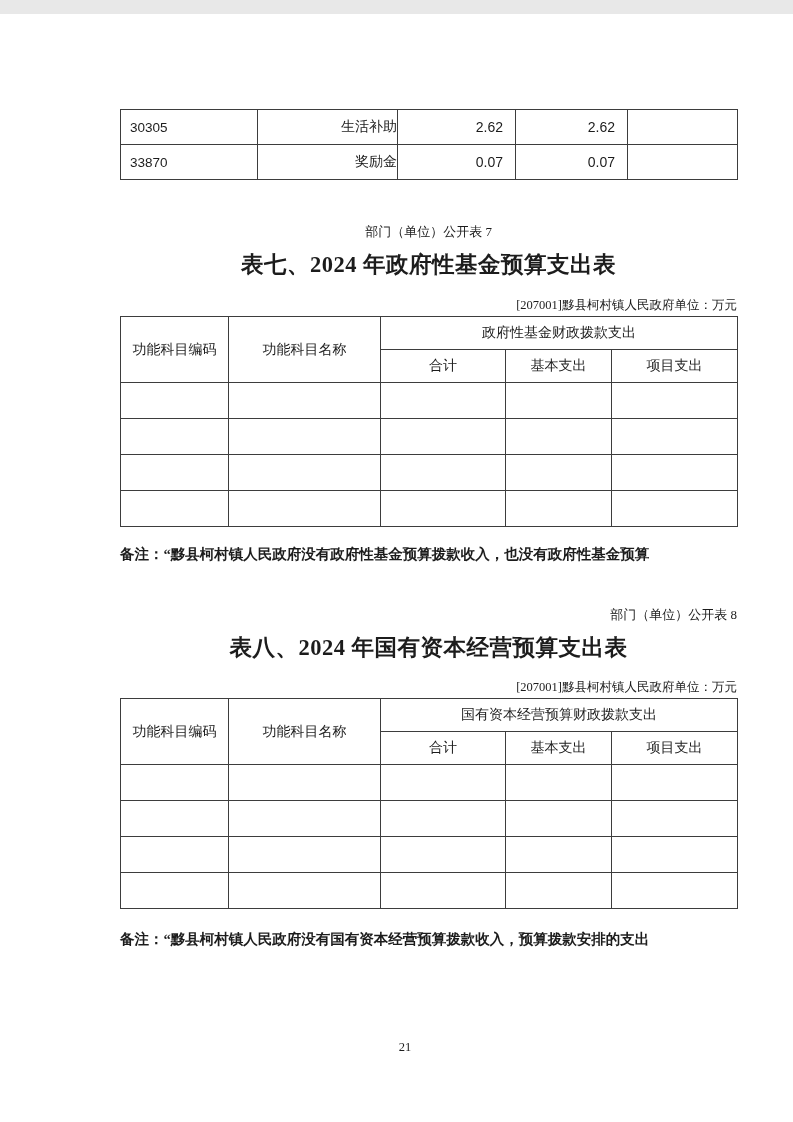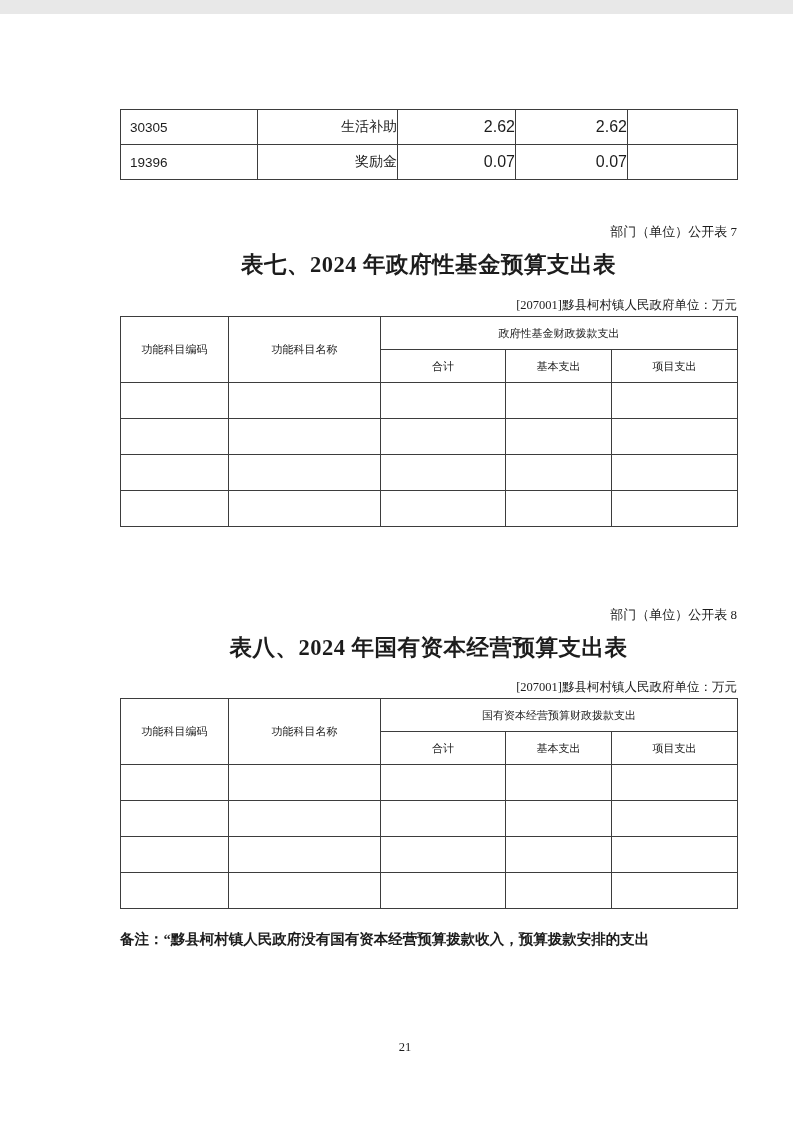--- a/index.html
+++ b/index.html
@@ -21,28 +21,28 @@
   
   .carryover { position:absolute; left:120px; top:95px; width:617px; }
   .carryover td { height:35px; font-size:14px; }
   .carryover td.code {
     font-family:"Liberation Sans","DejaVu Sans",sans-serif;
     padding-left:9px; font-size:13.5px;
   }
   .carryover td.name { padding-left:10px;text-align:right; }
   .carryover td.num {
     font-family:"Liberation Sans","DejaVu Sans",sans-serif;
-    text-align:right; padding-right:0; font-size:16px;
+    text-align:right; padding-right:12px; font-size:14px;
   }
 
   .sheet-label {
     position:absolute; left:120px; width:617px;
     text-align:right; font-size:13px; white-space:nowrap;
   }
-  #label7 { top:209px; }
+  #label7 { top:209px;text-align:center; }
   #label8 { top:592px; }
 
   .doc-title {
     position:absolute; left:60px; width:737px;
     text-align:center; font-size:22.5px; font-weight:bold;
     letter-spacing:0.5px; white-space:nowrap;
   }
   #title7 { top:235px; }
   #title8 { top:618px; }
 
@@ -51,21 +51,21 @@
     display:flex; justify-content:flex-end;
     font-size:12.5px; white-space:nowrap;
   }
   #sub7 { top:283px; }
   #sub8 { top:665px; }
 
   .budget-table { position:absolute; left:120px; width:617px; }
   #table7 { top:302px; }
   #table8 { top:684px; }
   .budget-table th {
-    font-size:11px; font-weight:normal; text-align:center;
+    font-size:14px; font-weight:normal; text-align:center;
     vertical-align:middle; white-space:nowrap;
   }
   .budget-table thead tr { height:33px; }
   .budget-table tbody tr { height:36px; }
 
   .note {
     position:absolute; left:120px; width:630px;
     font-size:14.5px; font-weight:bold;
   }
   #note7 { top:521px; }
@@ -92,21 +92,21 @@
     </colgroup>
     <tbody>
       <tr>
         <td class="code">30305</td>
         <td class="name">生活补助</td>
         <td class="num">2.62</td>
         <td class="num">2.62</td>
         <td></td>
       </tr>
       <tr>
-        <td class="code">19396</td>
+        <td class="code">33870</td>
         <td class="name">奖励金</td>
         <td class="num">0.07</td>
         <td class="num">0.07</td>
         <td></td>
       </tr>
     </tbody>
   </table>
 
   <div class="sheet-label" id="label7">部门（单位）公开表 7</div>
   <div class="doc-title" id="title7">表七、2024 年政府性基金预算支出表</div>
@@ -161,20 +161,21 @@
           <td></td>
           <td></td>
           <td></td>
           <td></td>
           <td></td>
         </tr>
       </tbody>
   </table>
 
   <div class="note" id="note7">
+    <div class="nline">备注：“黟县柯村镇人民政府没有政府性基金预算拨款收入，也没有政府性基金预算</div>
   </div>
 
   <div class="sheet-label" id="label8">部门（单位）公开表 8</div>
   <div class="doc-title" id="title8">表八、2024 年国有资本经营预算支出表</div>
   <div class="sub-row" id="sub8">
     <span>[207001]黟县柯村镇人民政府</span>
     <span>单位：万元</span>
   </div>
 
   <table class="budget-table" id="table8">

